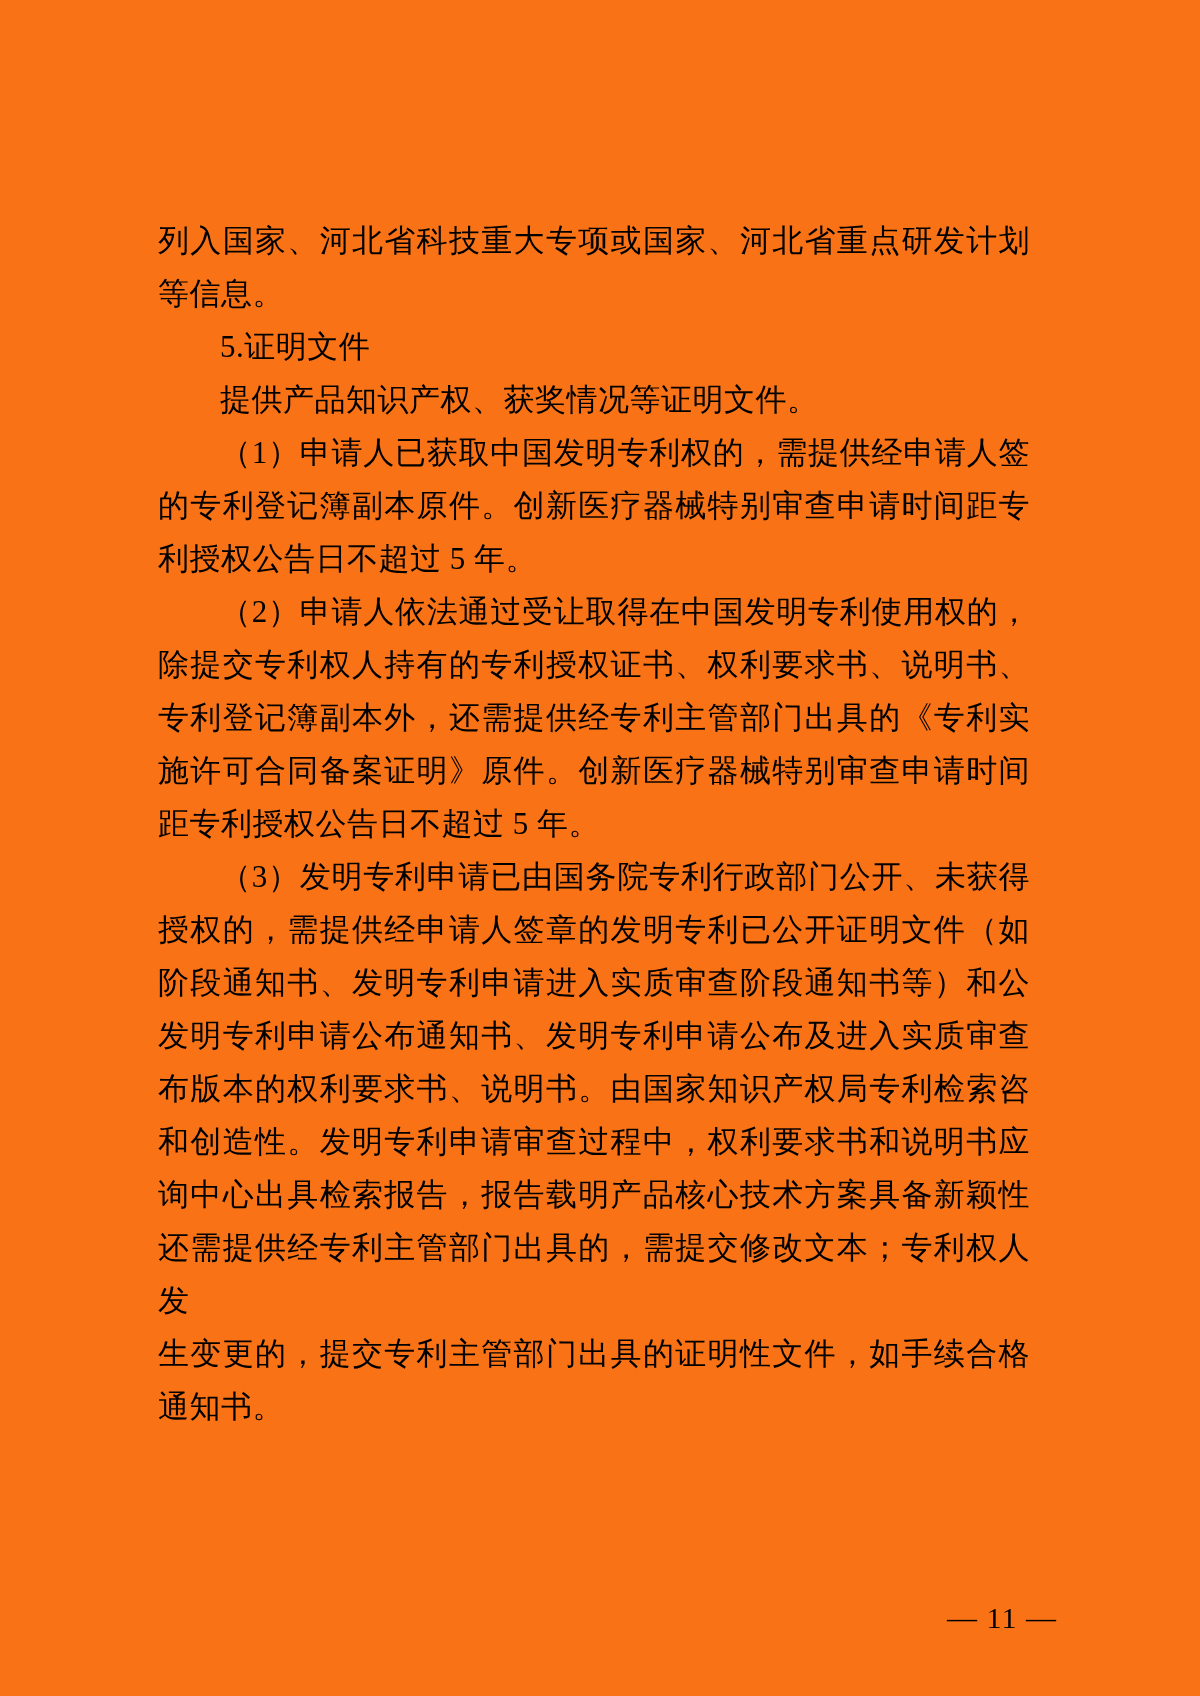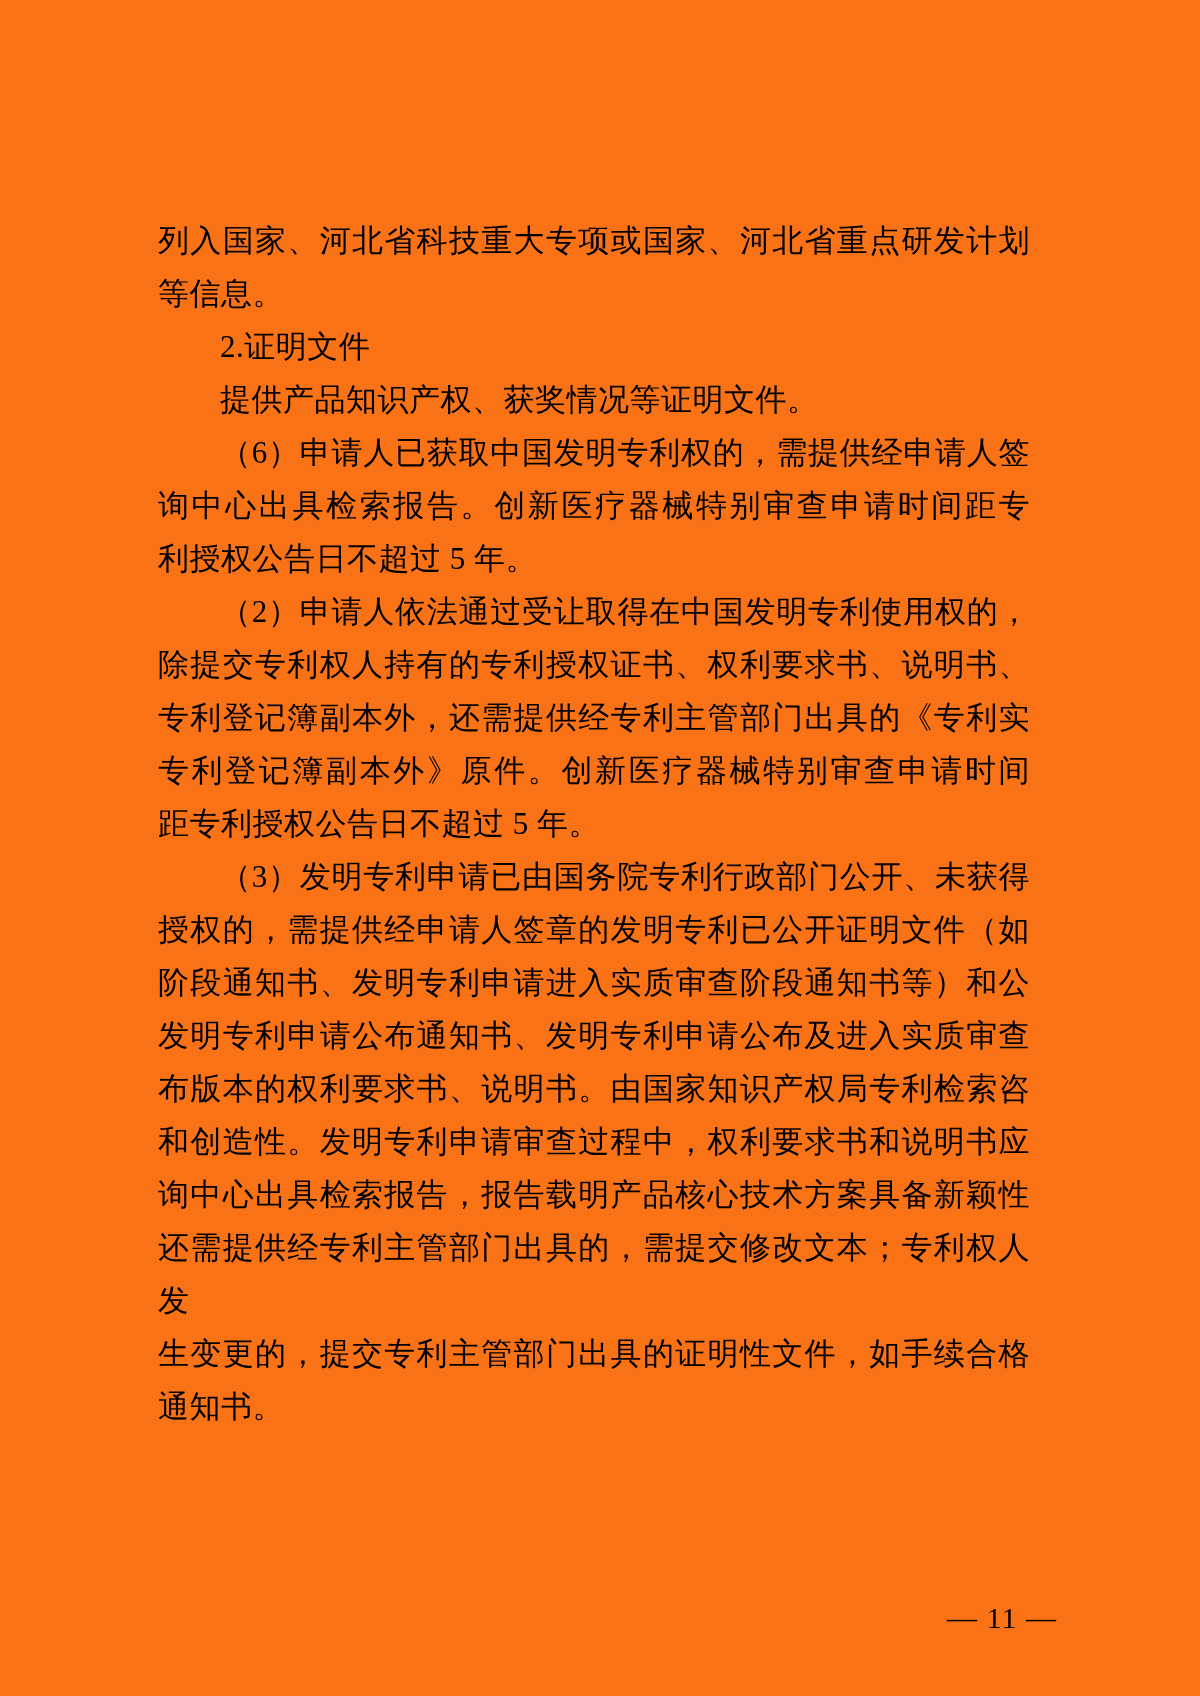--- a/index.html
+++ b/index.html
@@ -57,38 +57,38 @@
 
 <div class="page">
   <div class="content">
 
     <div class="para">
       <div class="line fill">列入国家、河北省科技重大专项或国家、河北省重点研发计划</div>
       <div class="line">等信息。</div>
     </div>
 
     <div class="para">
-      <div class="line indent">2.证明文件</div>
+      <div class="line indent">5.证明文件</div>
     </div>
 
     <div class="para">
       <div class="line indent">提供产品知识产权、获奖情况等证明文件。</div>
     </div>
 
     <div class="para">
-      <div class="line indent fill">（6）申请人已获取中国发明专利权的，需提供经申请人签</div>
-      <div class="line fill">询中心出具检索报告。创新医疗器械特别审查申请时间距专</div>
+      <div class="line indent fill">（1）申请人已获取中国发明专利权的，需提供经申请人签</div>
+      <div class="line fill">的专利登记簿副本原件。创新医疗器械特别审查申请时间距专</div>
       <div class="line">利授权公告日不超过 5 年。</div>
     </div>
 
     <div class="para">
       <div class="line indent fill">（2）申请人依法通过受让取得在中国发明专利使用权的，</div>
       <div class="line fill">除提交专利权人持有的专利授权证书、权利要求书、说明书、</div>
       <div class="line fill">专利登记簿副本外，还需提供经专利主管部门出具的《专利实</div>
-      <div class="line fill">专利登记簿副本外》原件。创新医疗器械特别审查申请时间</div>
+      <div class="line fill">施许可合同备案证明》原件。创新医疗器械特别审查申请时间</div>
       <div class="line">距专利授权公告日不超过 5 年。</div>
     </div>
 
     <div class="para">
       <div class="line indent fill">（3）发明专利申请已由国务院专利行政部门公开、未获得</div>
       <div class="line fill">授权的，需提供经申请人签章的发明专利已公开证明文件（如</div>
       <div class="line fill">阶段通知书、发明专利申请进入实质审查阶段通知书等）和公</div>
       <div class="line fill">发明专利申请公布通知书、发明专利申请公布及进入实质审查</div>
       <div class="line fill">布版本的权利要求书、说明书。由国家知识产权局专利检索咨</div>
       <div class="line fill">和创造性。发明专利申请审查过程中，权利要求书和说明书应</div>

